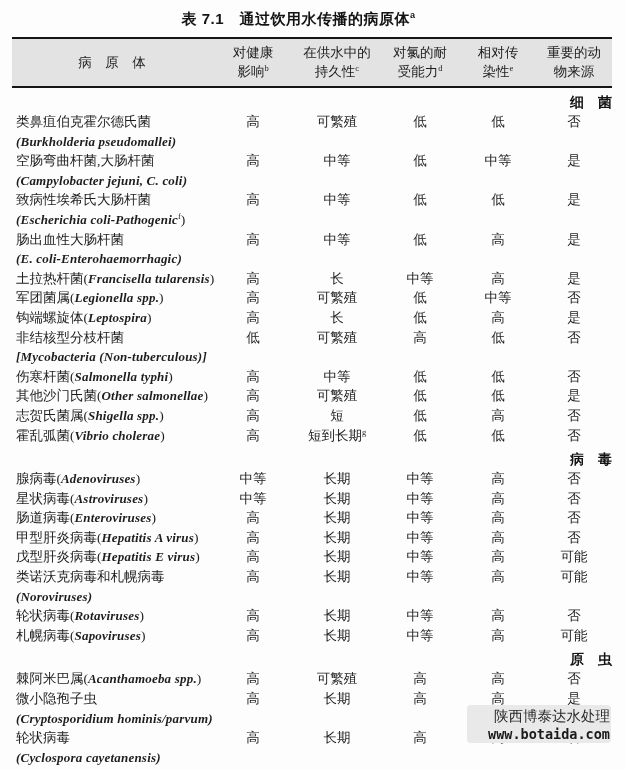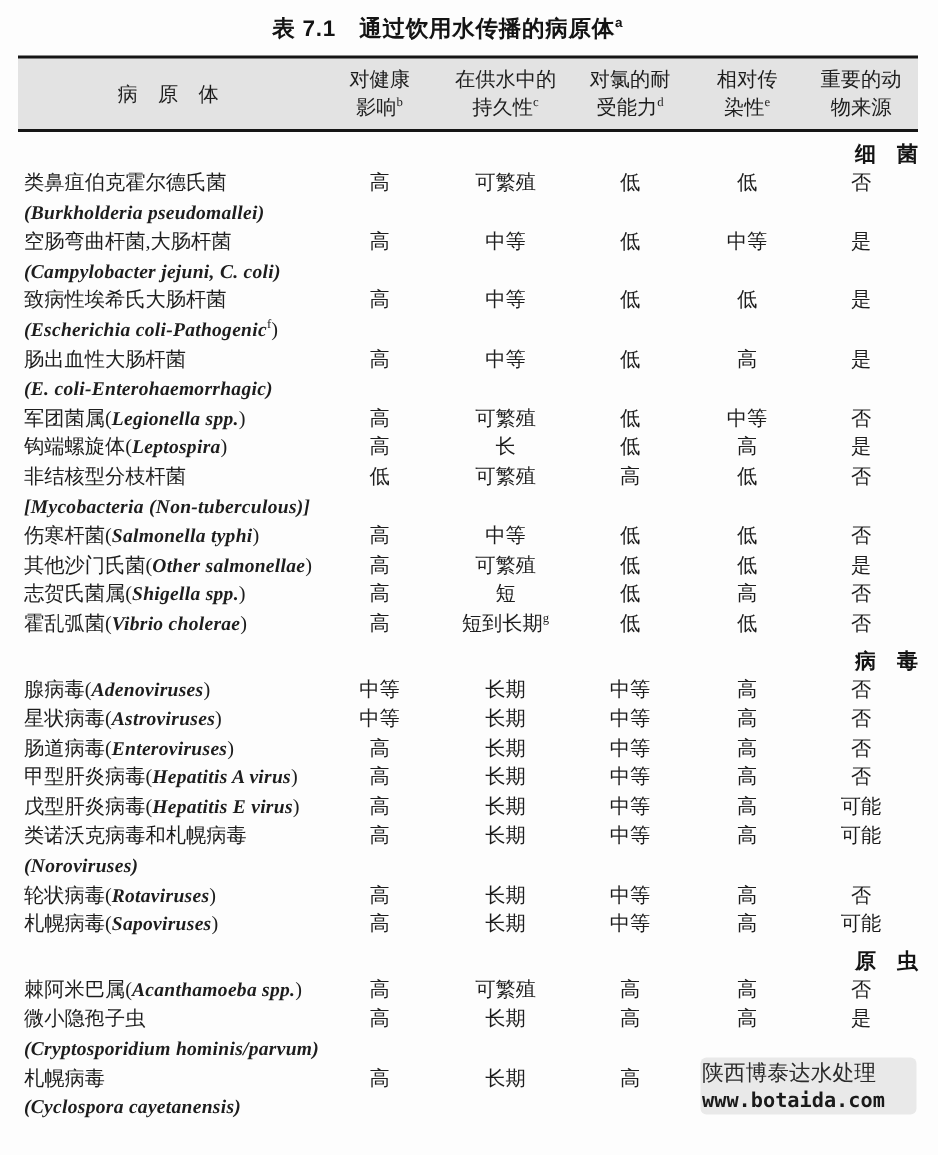--- a/index.html
+++ b/index.html
@@ -43,21 +43,21 @@
   .blk{display:block;}
   sup.sp{font-size:8.5px;vertical-align:super;font-style:normal;line-height:0;}
   tr.sec td{
     font-family:"Liberation Sans","DejaVu Sans",sans-serif;
     font-weight:bold;font-size:14px;text-align:right;
     padding:5px 0 1px 4px;line-height:18px;color:#141414;
   }
   .wm{
     position:absolute;left:468px;top:706px;width:142px;height:36px;
     background:#e9e9e9;border-radius:3px;z-index:5;
-    text-align:left;box-shadow:0 0 0 1px #e9e9e9;
+    text-align:right;box-shadow:0 0 0 1px #e9e9e9;
   }
   .wm .l1{
     font-family:"Liberation Sans","DejaVu Sans",sans-serif;
     font-size:14.5px;line-height:19px;color:#2a2a2a;margin-top:1px;
   }
   .wm .l2{
     font-family:"DejaVu Sans Mono","Liberation Mono",monospace;
     font-weight:bold;font-size:13.5px;line-height:16px;color:#1a1a1a;
   }
 </style>
@@ -118,20 +118,28 @@
       </tr>
       <tr>
         <td class="pc"><span>肠出血性大肠杆菌</span><span class="blk"><i class="lat">(E. coli-Enterohaemorrhagic)</i></span></td>
         <td>高</td>
           <td>中等</td>
           <td>低</td>
           <td>高</td>
           <td>是</td>
       </tr>
       <tr>
+        <td class="pc"><span>土拉热杆菌(</span><i class="lat">Francisella tularensis</i><span>)</span></td>
+        <td>高</td>
+          <td>长</td>
+          <td>中等</td>
+          <td>高</td>
+          <td>是</td>
+      </tr>
+      <tr>
         <td class="pc"><span>军团菌属(</span><i class="lat">Legionella spp.</i><span>)</span></td>
         <td>高</td>
           <td>可繁殖</td>
           <td>低</td>
           <td>中等</td>
           <td>否</td>
       </tr>
       <tr>
         <td class="pc"><span>钩端螺旋体(</span><i class="lat">Leptospira</i><span>)</span></td>
         <td>高</td>
@@ -264,21 +272,21 @@
       </tr>
       <tr>
         <td class="pc"><span>微小隐孢子虫</span><span class="blk"><i class="lat">(Cryptosporidium hominis/parvum)</i></span></td>
         <td>高</td>
           <td>长期</td>
           <td>高</td>
           <td>高</td>
           <td>是</td>
       </tr>
       <tr>
-        <td class="pc"><span>札幌病毒</span><span class="blk"><i class="lat">(Cyclospora cayetanensis)</i></span></td>
+        <td class="pc"><span>轮状病毒</span><span class="blk"><i class="lat">(Cyclospora cayetanensis)</i></span></td>
         <td>高</td>
           <td>长期</td>
           <td>高</td>
           <td>高</td>
           <td>否</td>
       </tr>
     </tbody>
   </table>
 
   <div class="wm">

